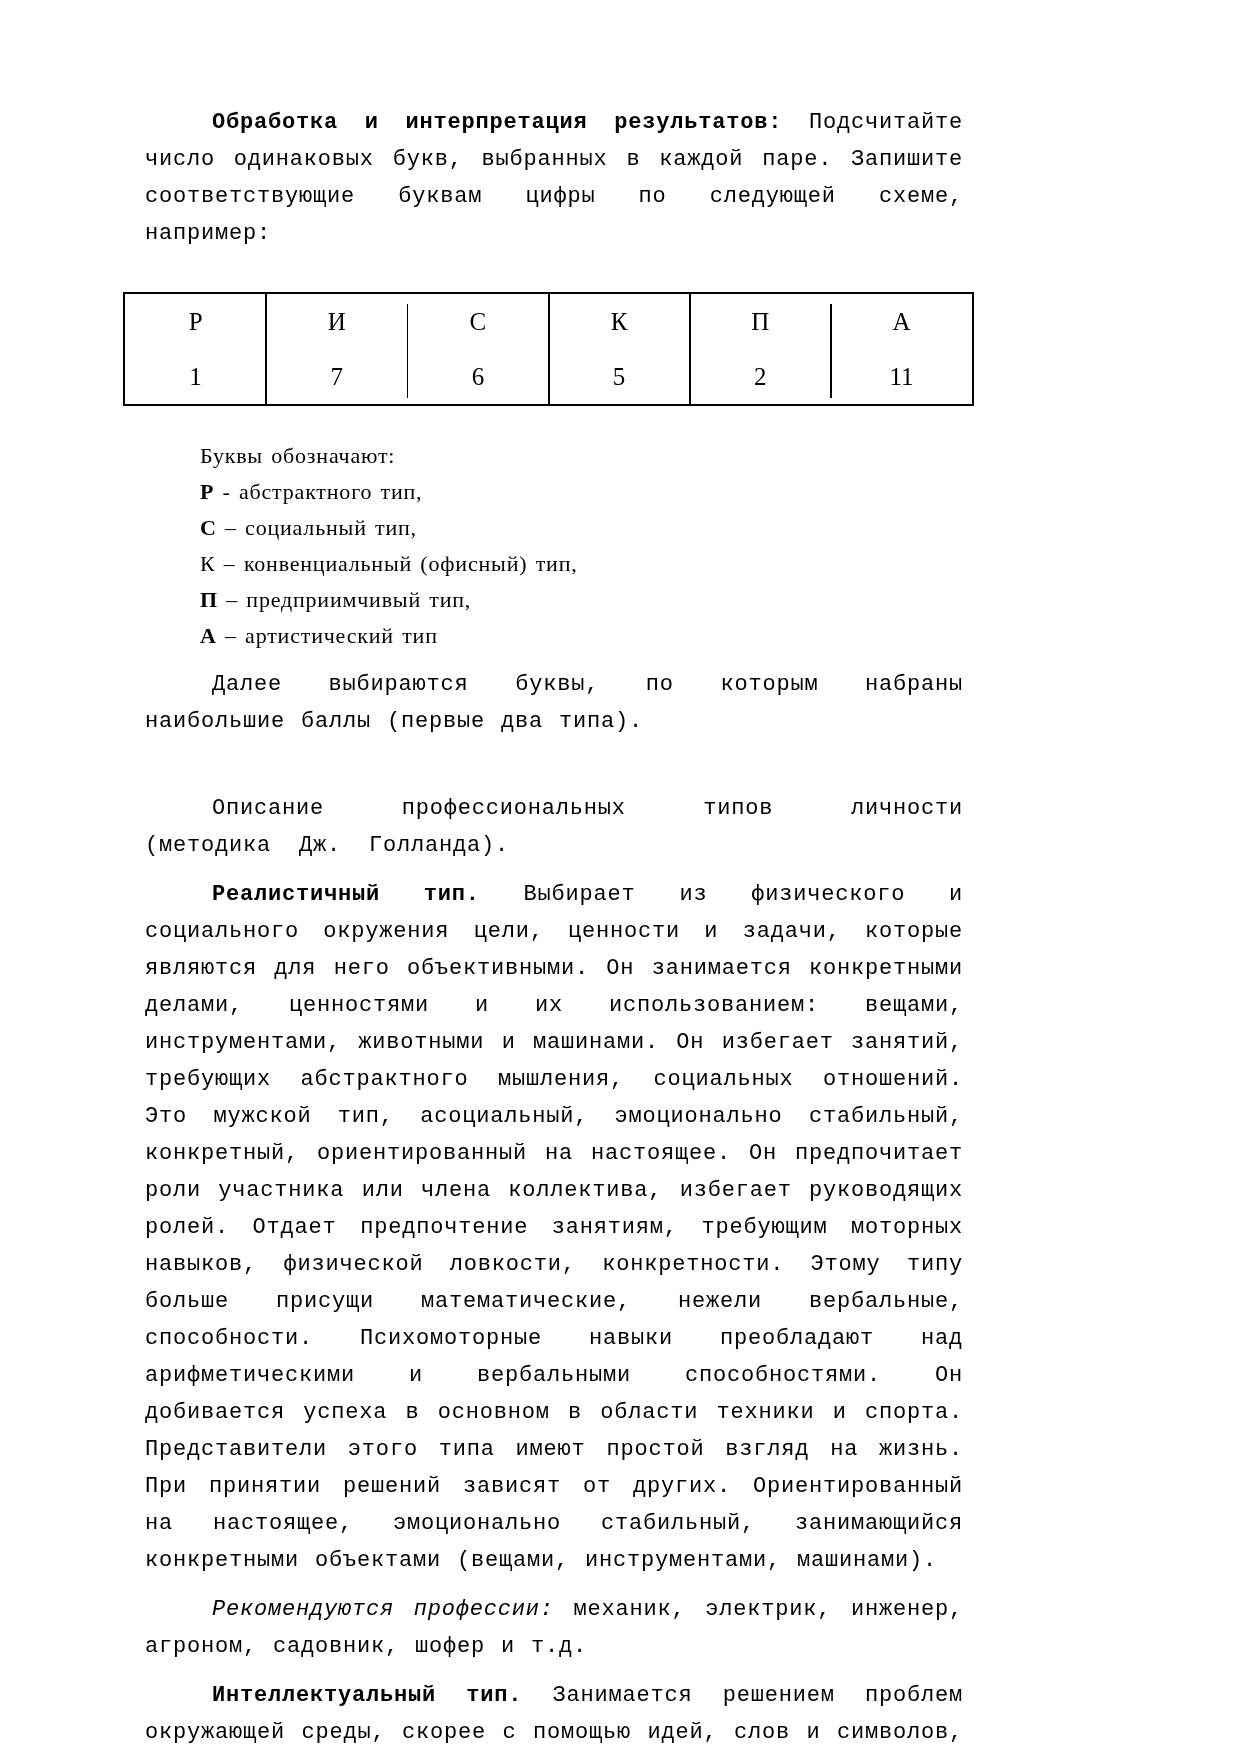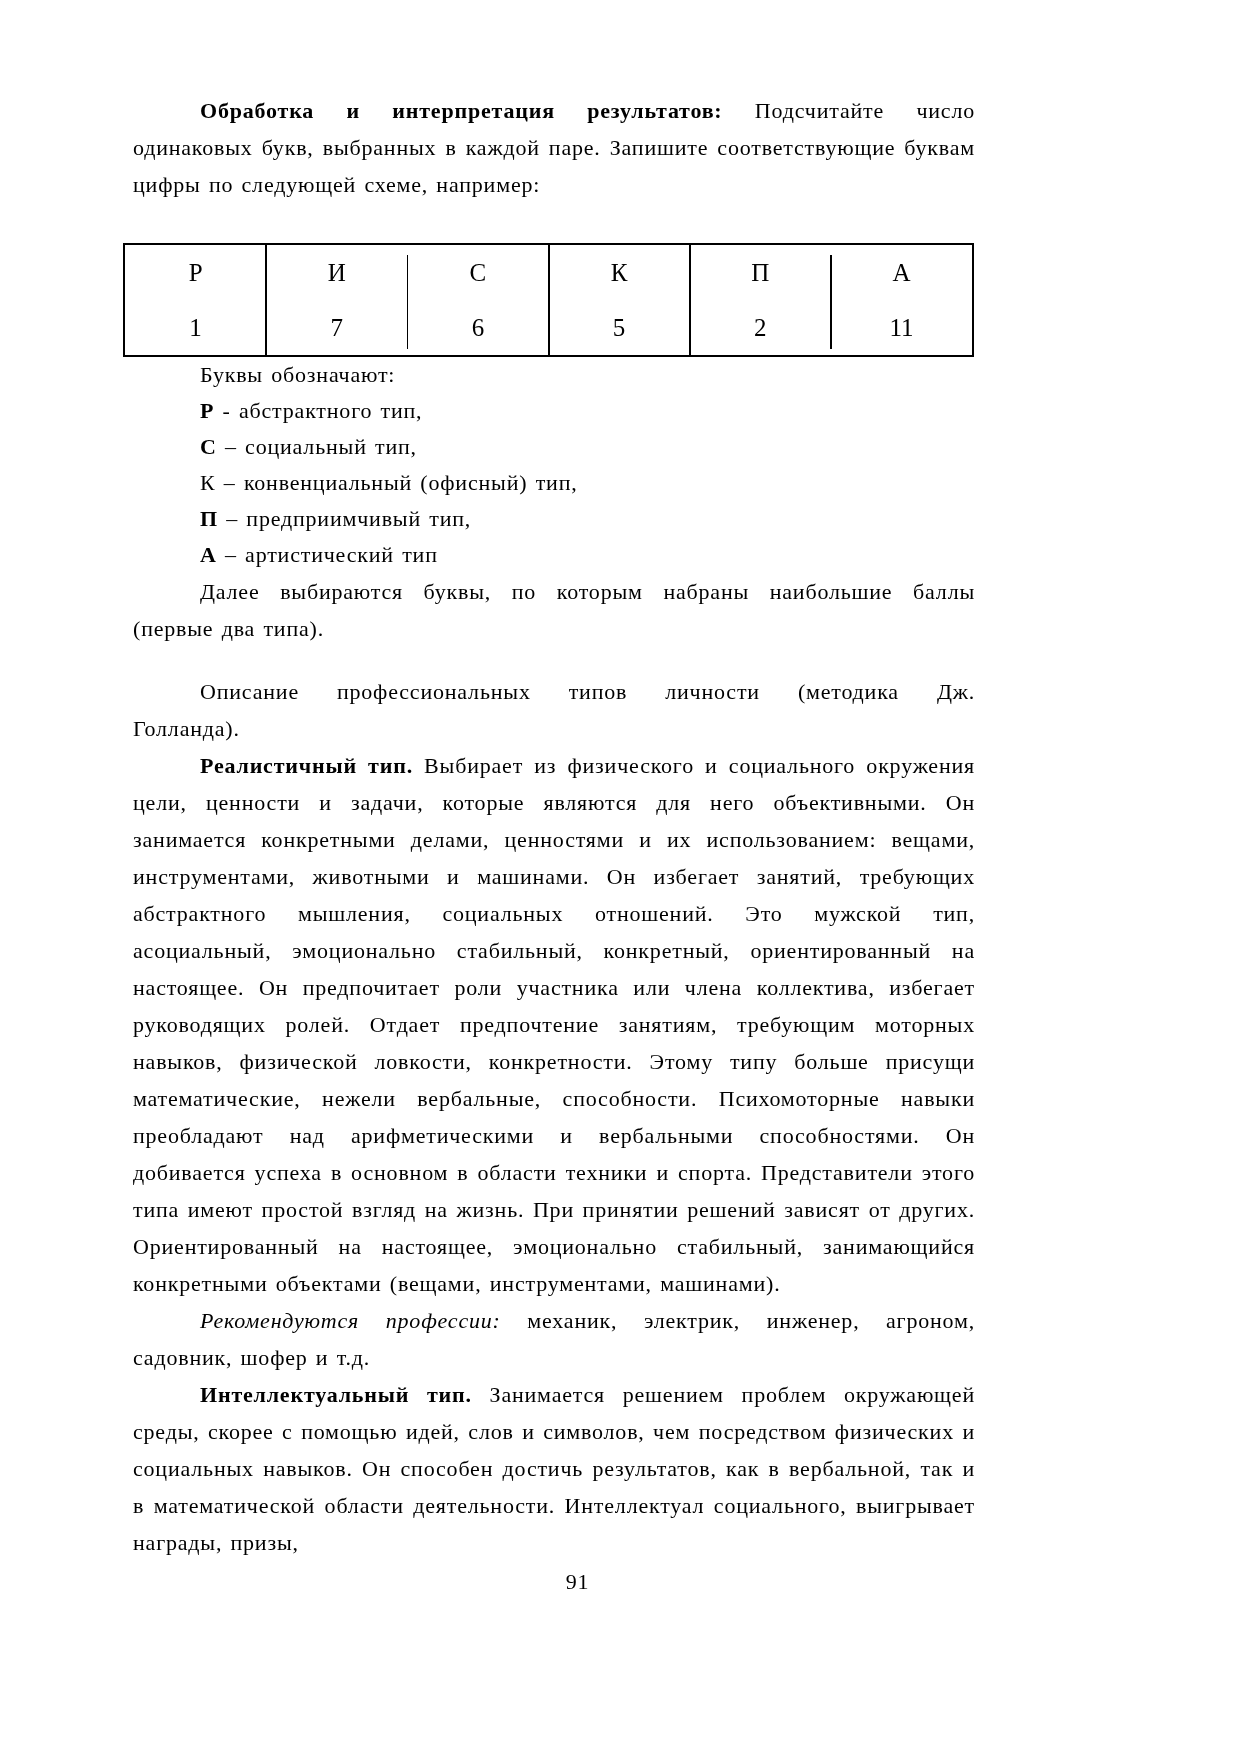--- a/index.html
+++ b/index.html
@@ -14,26 +14,27 @@
     background: #ffffff;
     overflow: hidden;
     font-family: "Liberation Serif", serif;
     font-size: 22px;
     color: #000000;
   }
   .content {
     padding: 92px 265px 0 133px; 
   }
   .para {
-    margin: 0;
+    margin: 12px;
     text-align: justify;
     text-indent: 67px;
     line-height: 37px;
     letter-spacing: 0.8px;
     word-spacing: 2px;
+    font-family: Liberation Mono, monospace;
   }
   .para.stretched {
     word-spacing: 14px; 
   }
   .bold { font-weight: bold; }
   .italic { font-style: italic; }
 
   
   .scheme-table {
     box-sizing: border-box;
@@ -65,21 +66,21 @@
   }
   .scheme-col.sep-partial::after {
     content: "";
     position: absolute;
     top: 10px; bottom: 6px; right: -1px;
     width: 1.5px;
     background: #000;
   }
 
   
-  .legend { }
+  .legend { margin-top: 32px; }
   .legend-line {
     margin: 0;
     line-height: 36px;
     text-indent: 67px;
     letter-spacing: 0.8px;
     word-spacing: 2px;
   }
 
   .gap { height: 26px; }
 

